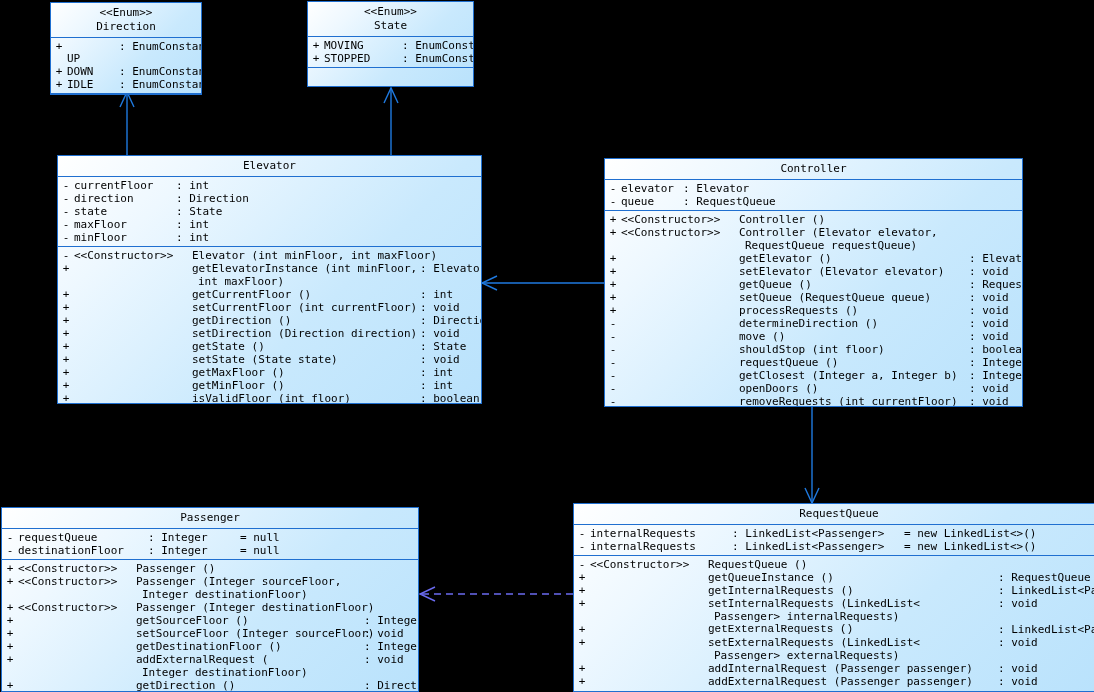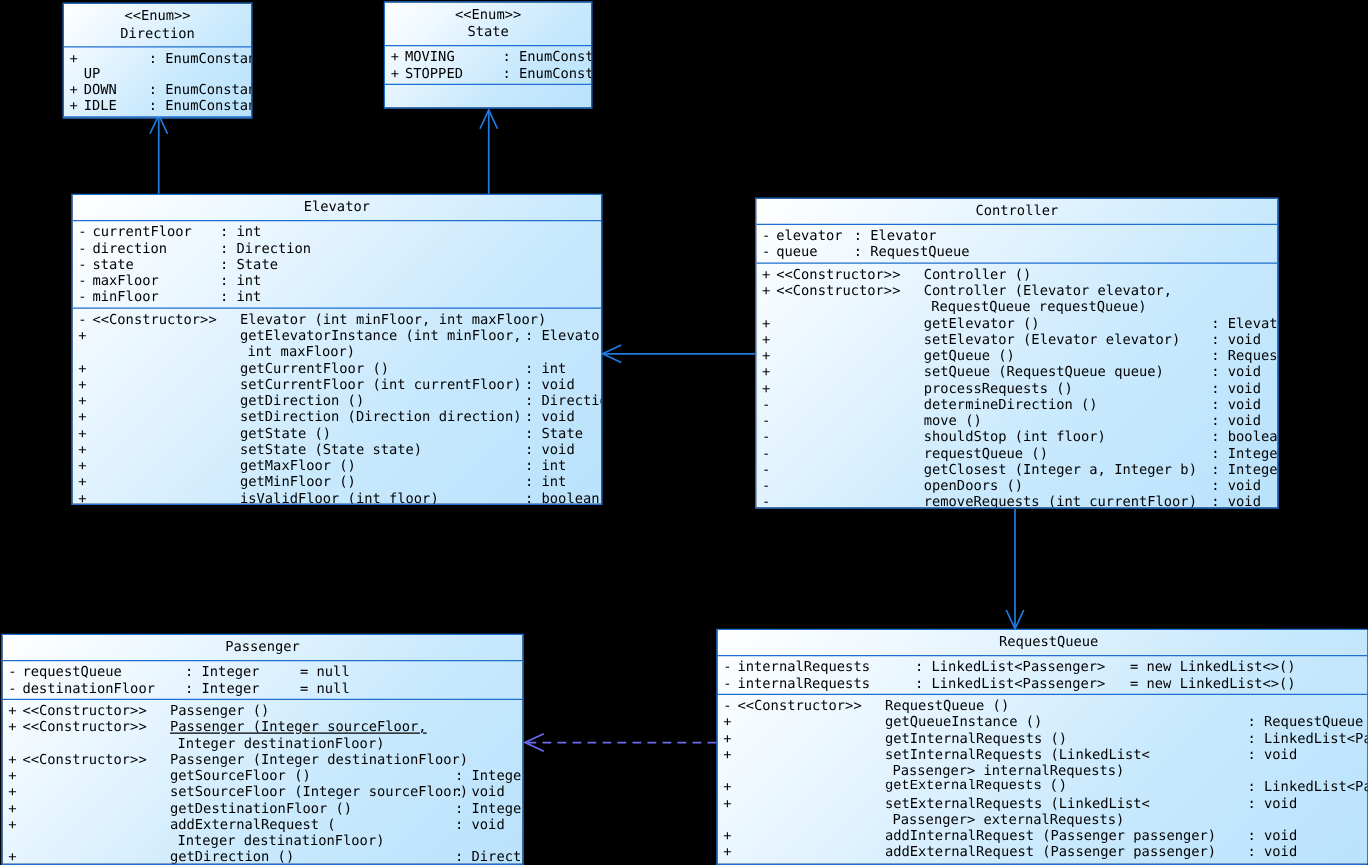--- a/index.html
+++ b/index.html
@@ -167,21 +167,21 @@
   <div class="uml" id="box-passenger" style="left:1px;top:507px;width:418px;height:185px;">
     <div class="hdr">
       <span class="nm">Passenger</span>
     </div>
     <div class="sect">
         <div class="row frow"><span class="vis">-</span><span class="fname" style="width: 130px; flex: 0 0 130px;">requestQueue</span><span class="ftype" style="width: 92px; flex: 0 0 92px;">: Integer</span><span class="dflt">= null</span></div>
         <div class="row frow"><span class="vis">-</span><span class="fname" style="width: 130px; flex: 0 0 130px;">destinationFloor</span><span class="ftype" style="width: 92px; flex: 0 0 92px;">: Integer</span><span class="dflt">= null</span></div>
       </div>
     <div class="sect">
         <div class="row"><span class="vis">+</span><span class="stc" style="width: 118px; flex: 0 0 118px;">&lt;&lt;Constructor&gt;&gt;</span><span class="sig" style="width: 228px; flex: 0 0 228px;">Passenger ()</span><span class="typ"></span></div>
-        <div class="row"><span class="vis">+</span><span class="stc" style="width: 118px; flex: 0 0 118px;">&lt;&lt;Constructor&gt;&gt;</span><span class="sig" style="width: 228px; flex: 0 0 228px; text-decoration: underline;">Passenger (Integer sourceFloor,</span><span class="typ"></span></div>
+        <div class="row"><span class="vis">+</span><span class="stc" style="width: 118px; flex: 0 0 118px;">&lt;&lt;Constructor&gt;&gt;</span><span class="sig" style="width: 228px; flex: 0 0 228px;">Passenger (Integer sourceFloor,</span><span class="typ"></span></div>
         <div class="row"><span class="vis"></span><span class="stc" style="width: 118px; flex: 0 0 118px;"></span><span class="sig" style="width: 228px; flex: 0 0 228px; padding-left: 6px;">Integer destinationFloor)</span><span class="typ"></span></div>
         <div class="row"><span class="vis">+</span><span class="stc" style="width: 118px; flex: 0 0 118px;">&lt;&lt;Constructor&gt;&gt;</span><span class="sig" style="width: 228px; flex: 0 0 228px;">Passenger (Integer destinationFloor)</span><span class="typ"></span></div>
         <div class="row"><span class="vis">+</span><span class="stc" style="width: 118px; flex: 0 0 118px;"></span><span class="sig" style="width: 228px; flex: 0 0 228px;">getSourceFloor ()</span><span class="typ">: Integer</span></div>
         <div class="row"><span class="vis">+</span><span class="stc" style="width: 118px; flex: 0 0 118px;"></span><span class="sig" style="width: 228px; flex: 0 0 228px;">setSourceFloor (Integer sourceFloor)</span><span class="typ">: void</span></div>
         <div class="row"><span class="vis">+</span><span class="stc" style="width: 118px; flex: 0 0 118px;"></span><span class="sig" style="width: 228px; flex: 0 0 228px;">getDestinationFloor ()</span><span class="typ">: Integer</span></div>
         <div class="row"><span class="vis">+</span><span class="stc" style="width: 118px; flex: 0 0 118px;"></span><span class="sig" style="width: 228px; flex: 0 0 228px;">addExternalRequest (</span><span class="typ">: void</span></div>
         <div class="row"><span class="vis"></span><span class="stc" style="width: 118px; flex: 0 0 118px;"></span><span class="sig" style="width: 228px; flex: 0 0 228px; padding-left: 6px;">Integer destinationFloor)</span><span class="typ"></span></div>
         <div class="row"><span class="vis">+</span><span class="stc" style="width: 118px; flex: 0 0 118px;"></span><span class="sig" style="width: 228px; flex: 0 0 228px;">getDirection ()</span><span class="typ">: Direction</span></div>
       </div>
   </div>

